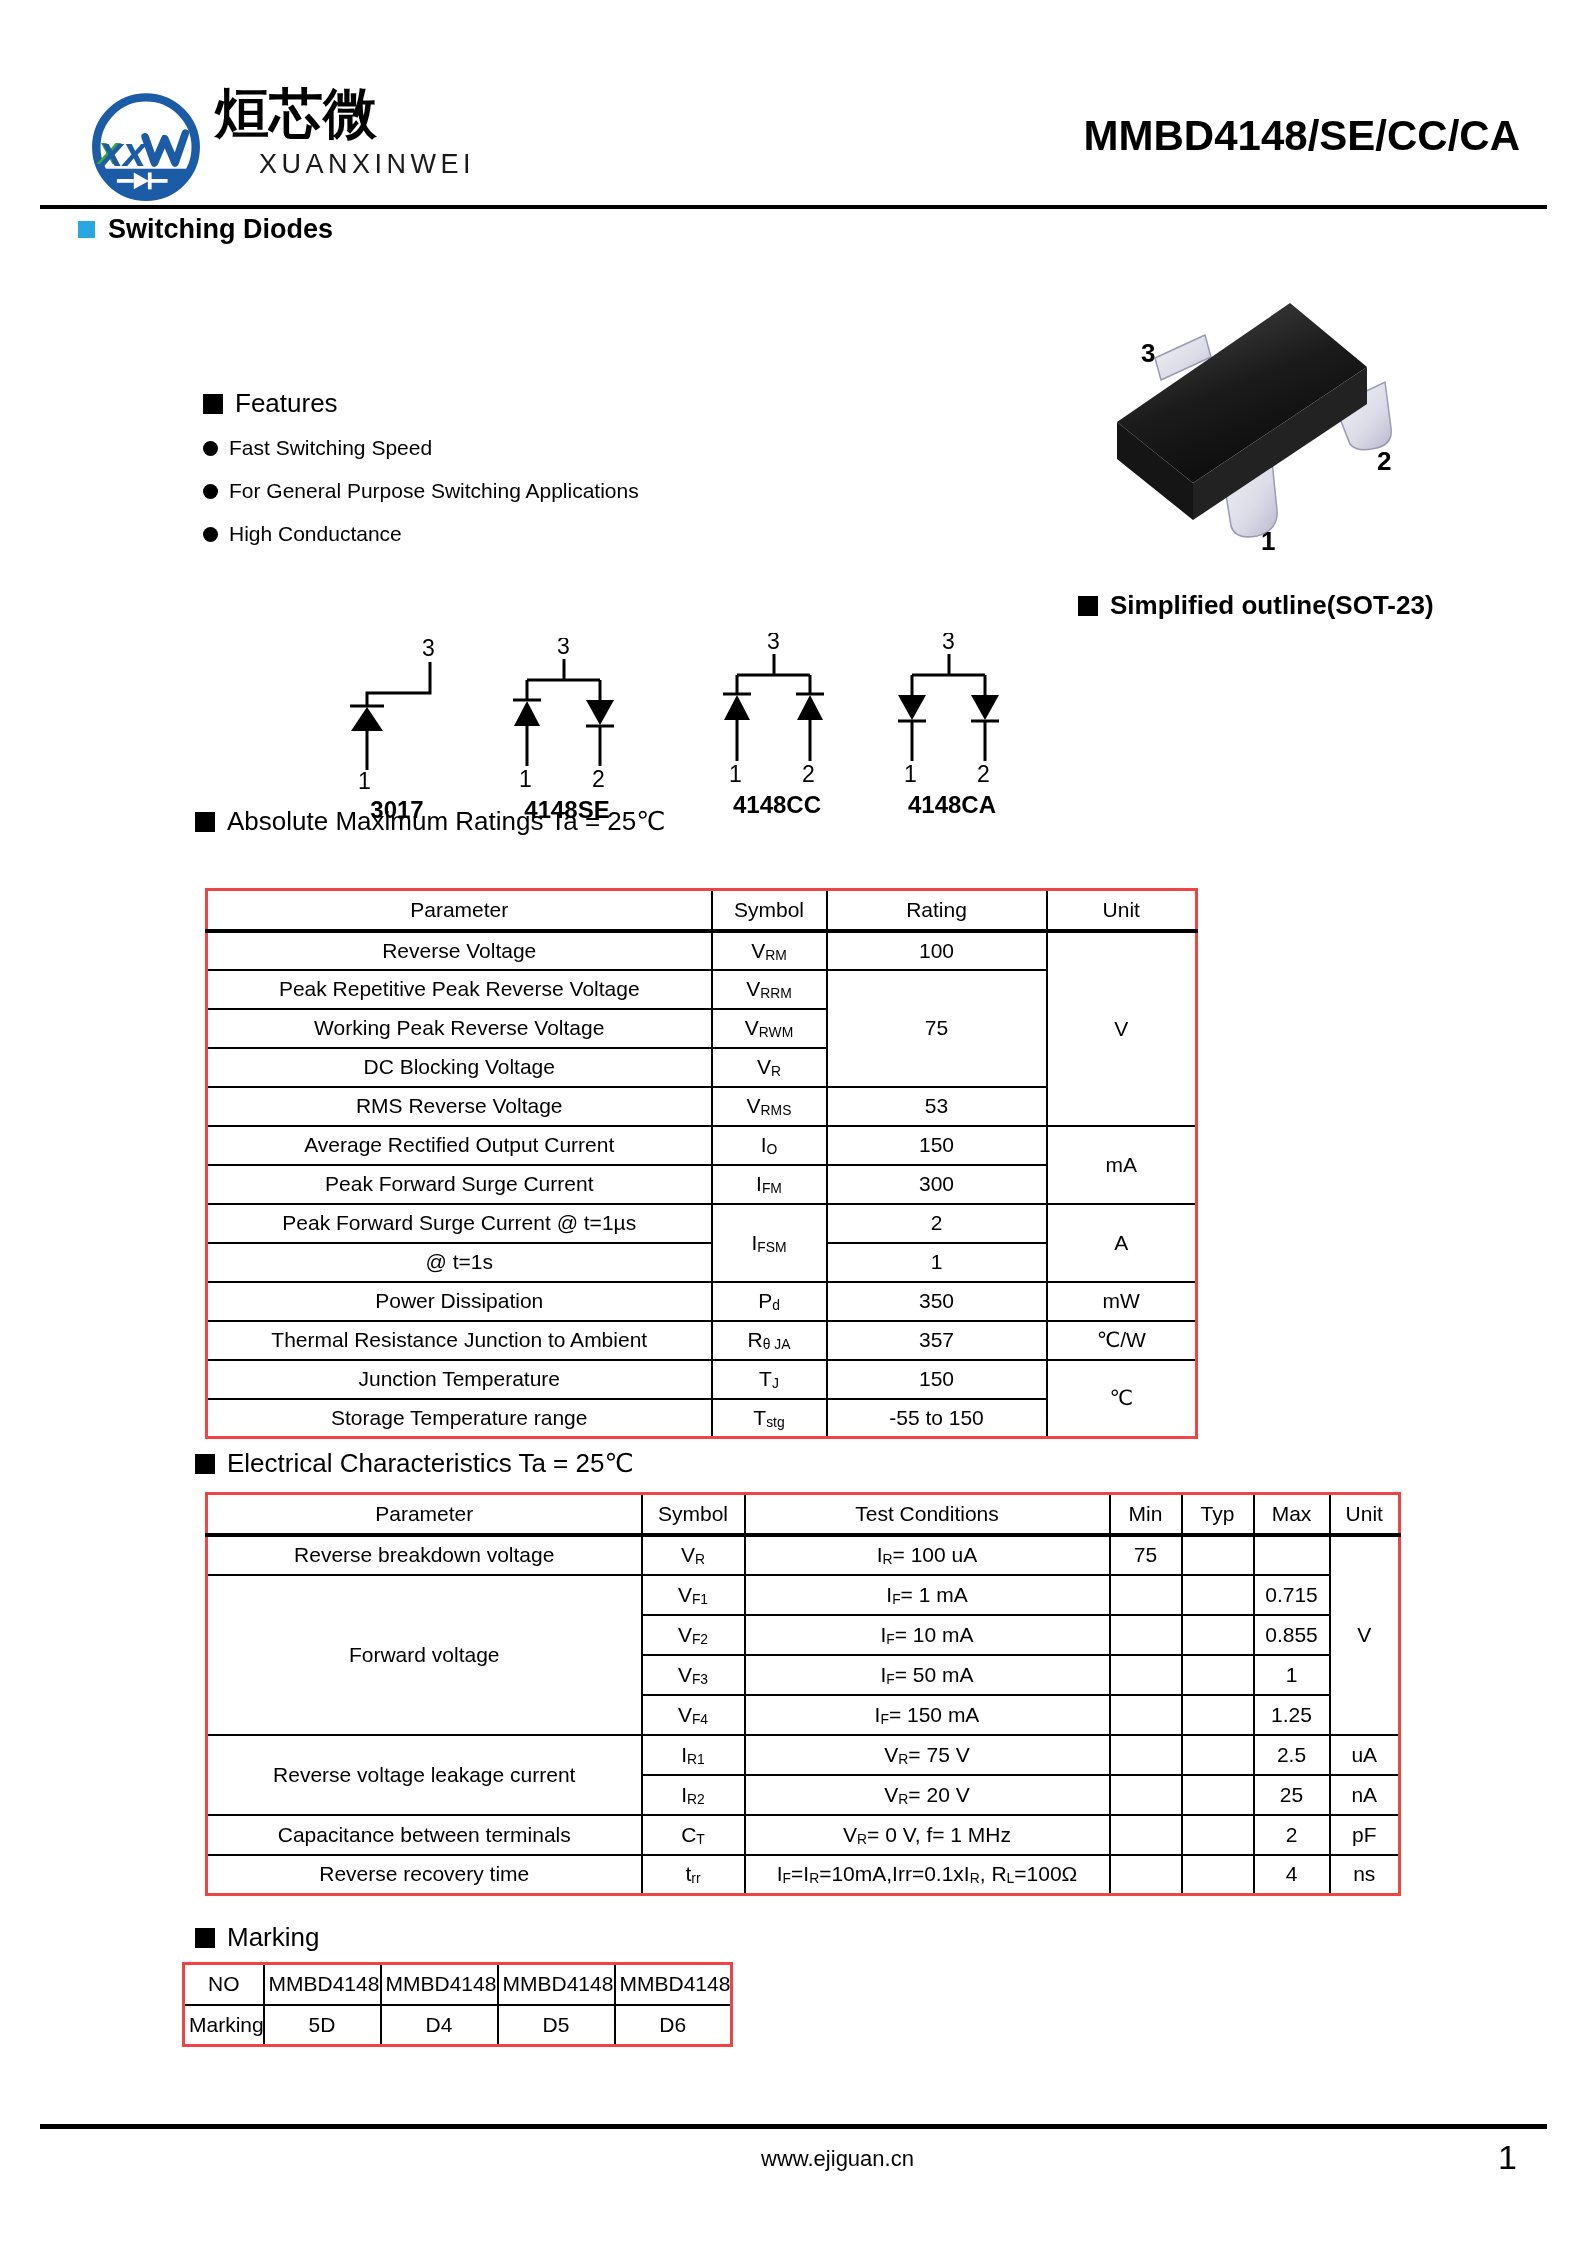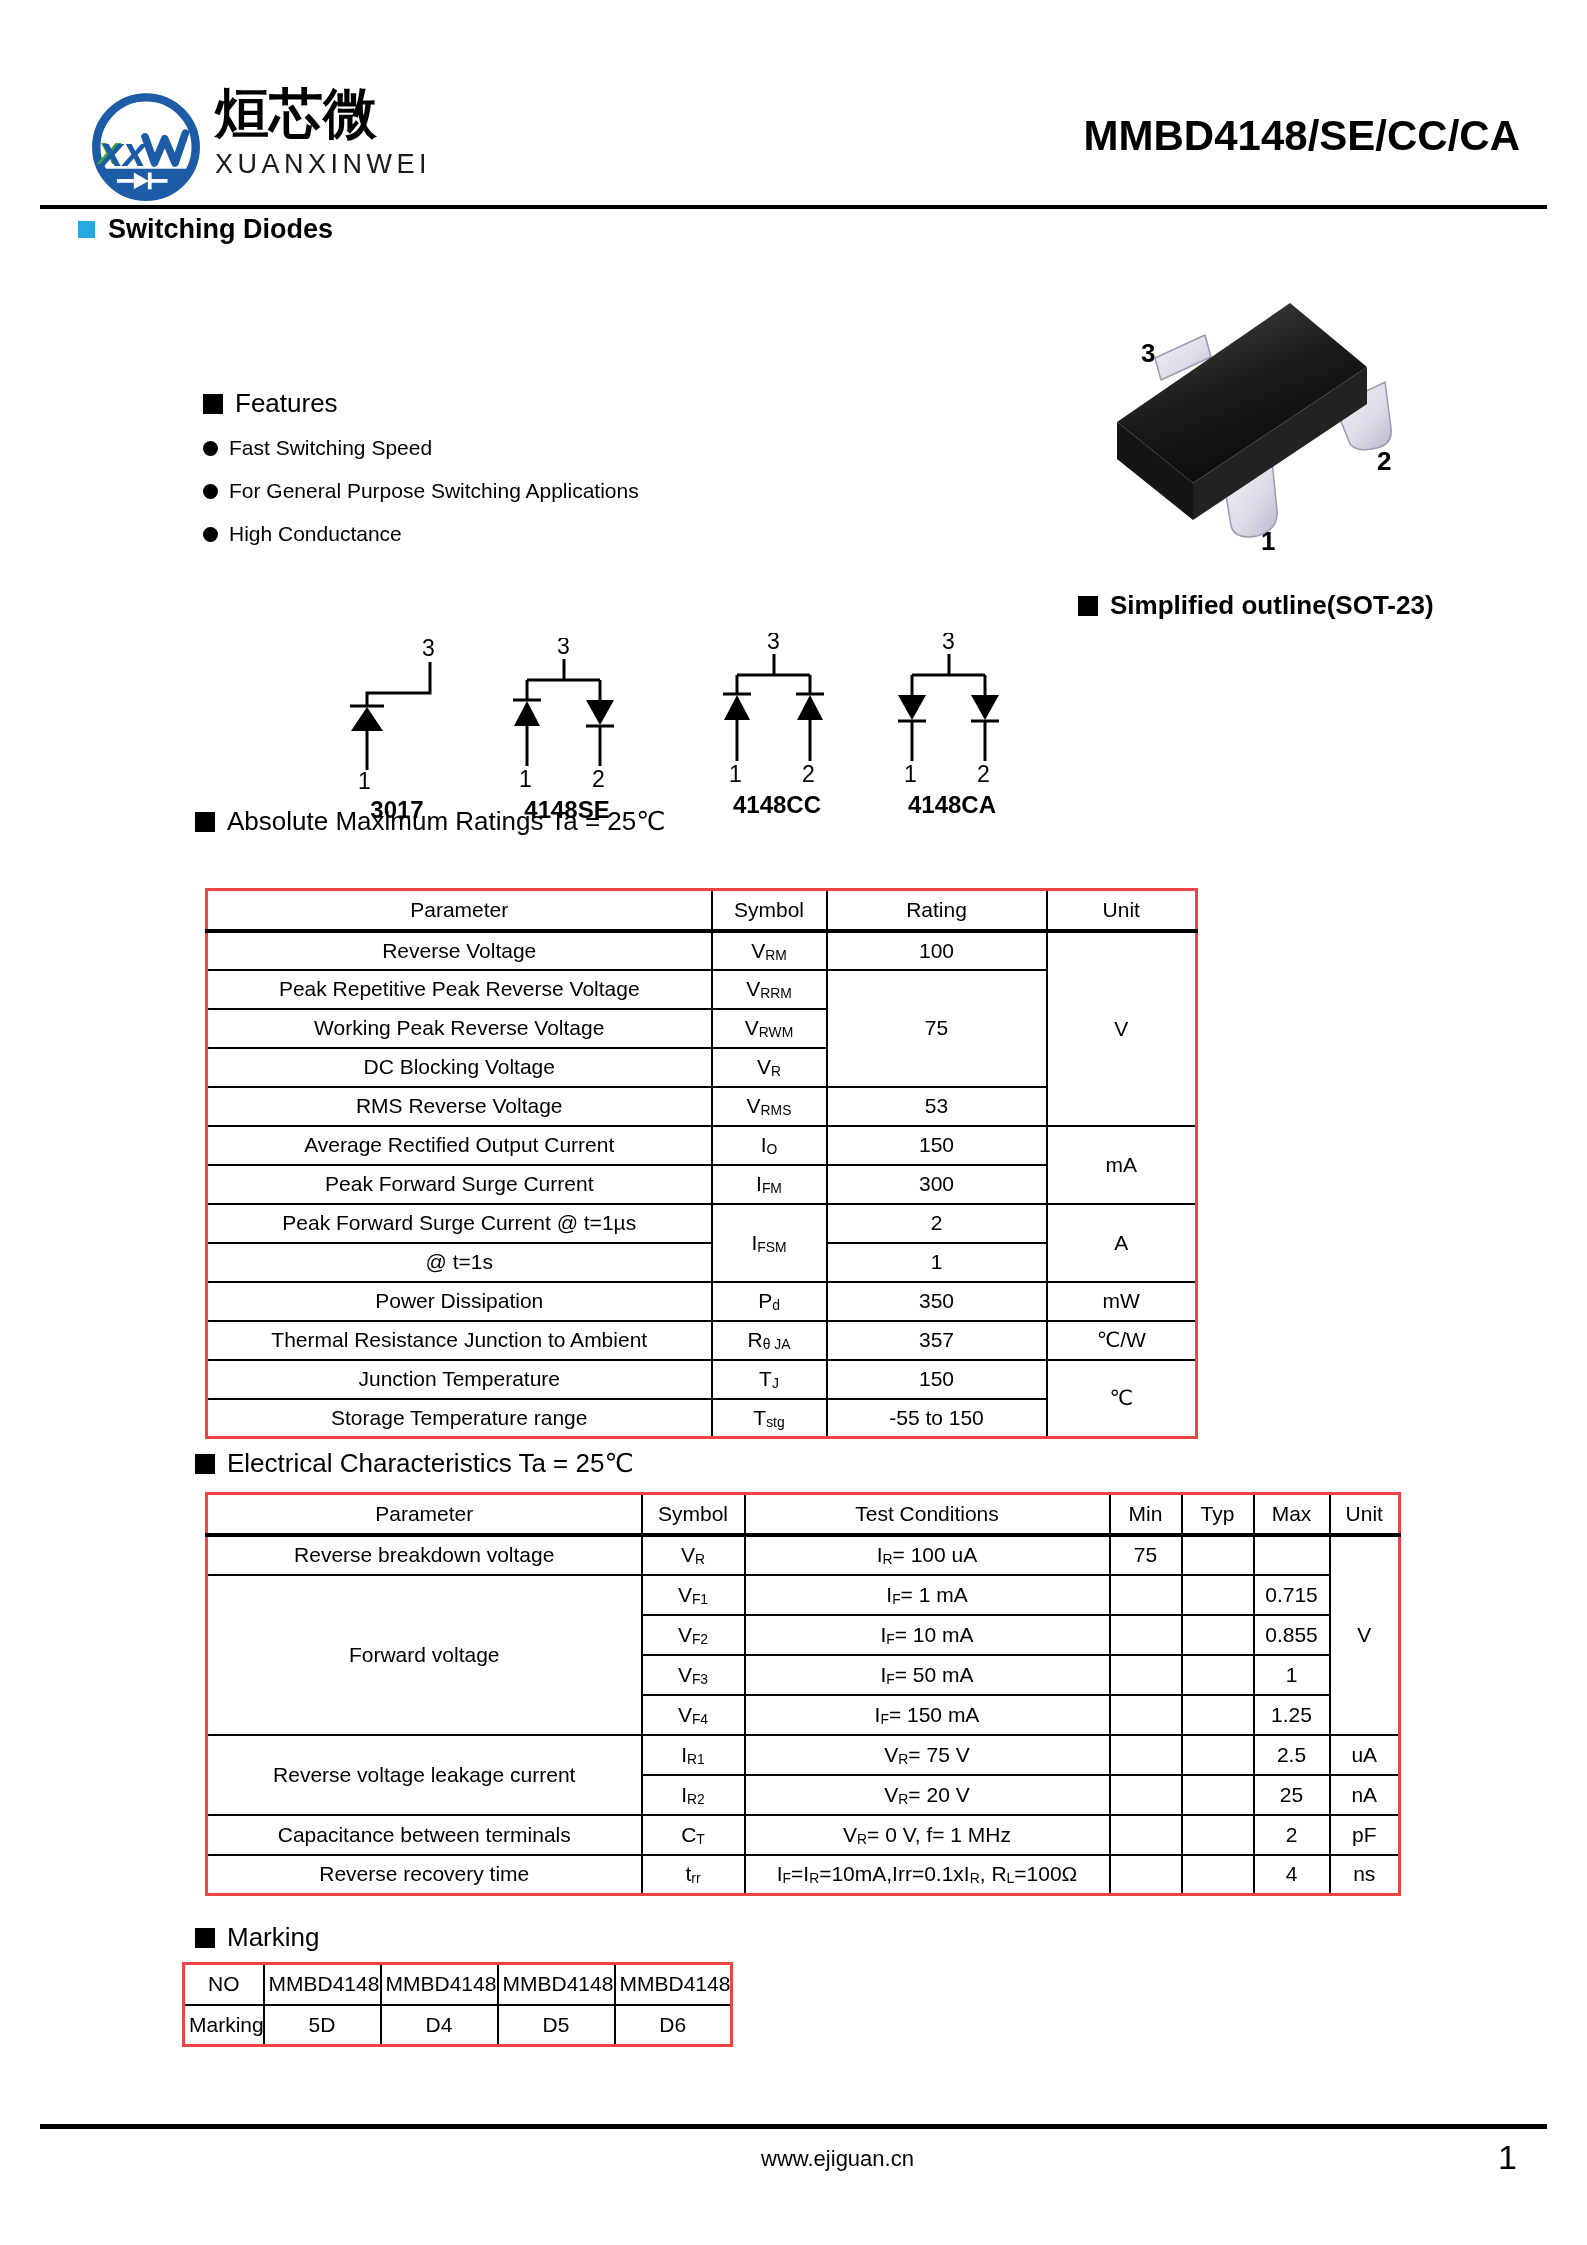--- a/index.html
+++ b/index.html
@@ -27,21 +27,21 @@
   #cat-sq{width:17px;height:17px;background:#29a7e0;margin-right:13px;}
   #cat-label{font-size:27px;font-weight:bold;}
   .rule{background:#000;}
   
   .sym-block{position:absolute;width:170px;text-align:center;}
   .sym-label{font-size:24px;font-weight:bold;margin-top:2px;}
   svg text{font-family:"Liberation Sans","DejaVu Sans",sans-serif;}
   #footer-site{font-size:22px;}
   #page-num{font-size:34px;}
   #logo-cn{font-size:54px;font-weight:bold;line-height:1;}
-  #logo-en{font-size:27px;letter-spacing:4.5px;color:#1a1a1a;margin-top:9px;}
+  #logo-en{font-size:27px;letter-spacing:4.5px;color:#1a1a1a;margin-top:9px;margin-left:44px;}
 </style>
 </head>
 <body>
 
 <div id="page">
 
   <div class="abs" style="left:85px;top:88px;width:122px;height:122px;">
     <svg width="122" height="122" viewBox="0 0 130 130">
       <defs>
           <clipPath id="logoclip">

